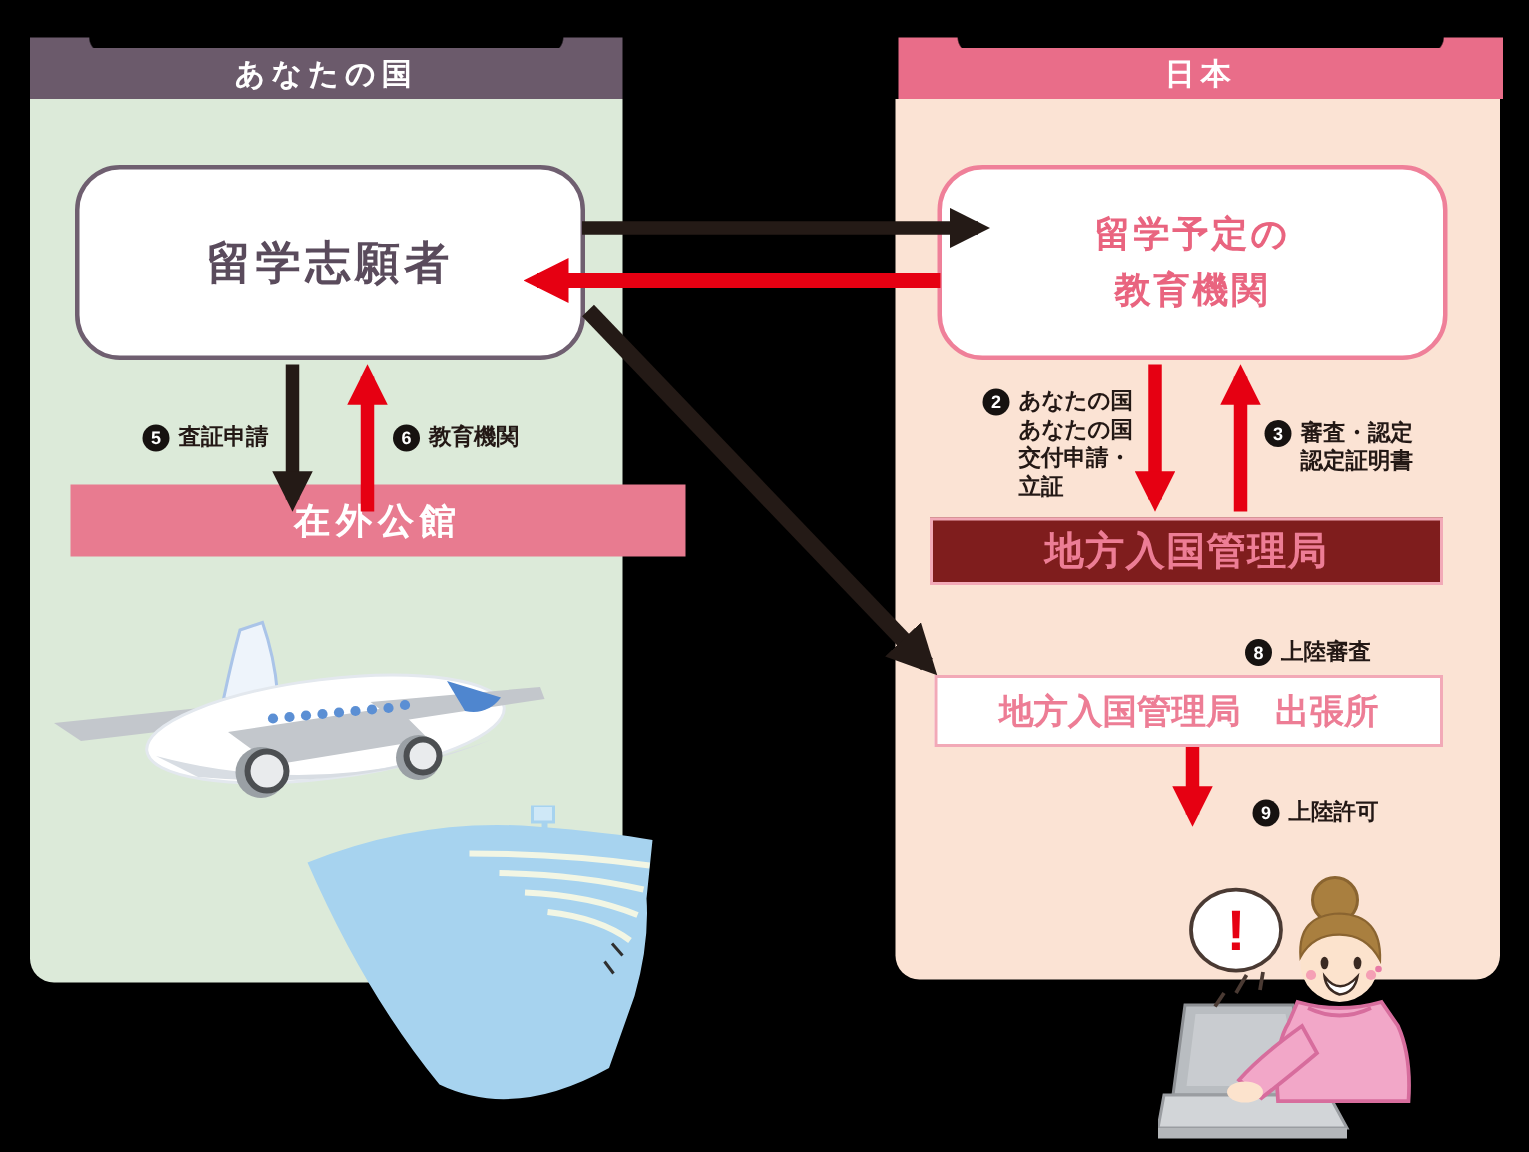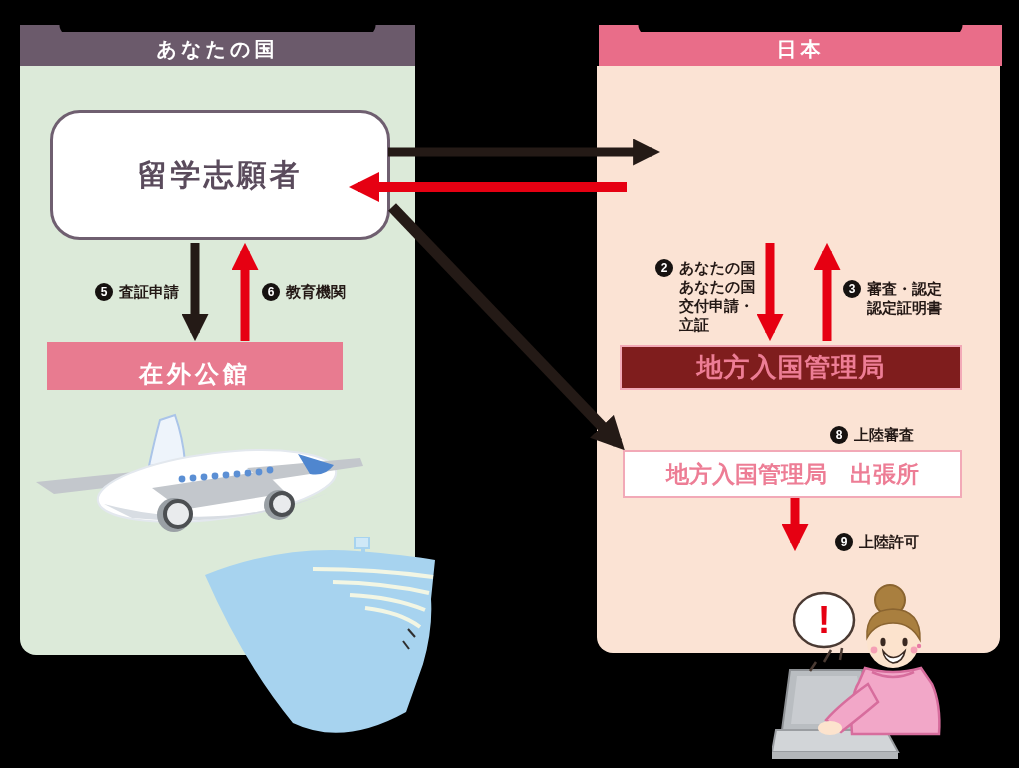--- a/index.html
+++ b/index.html
@@ -20,21 +20,21 @@
   .hdr.left  .hdr-tab.tr{right:0;background:radial-gradient(circle 11px at 0px 0px, rgba(0,0,0,0) 10px, #6b5a6b 11px);}
   .hdr.right .hdr-tab.tl{left:0;background:radial-gradient(circle 11px at 50px 0px, rgba(0,0,0,0) 10px, #e96d89 11px);}
   .hdr.right .hdr-tab.tr{right:0;background:radial-gradient(circle 11px at 0px 0px, rgba(0,0,0,0) 10px, #e96d89 11px);}
   
   .node{position:absolute;display:flex;align-items:center;justify-content:center;
         font-weight:bold;text-align:center;box-sizing:border-box;z-index:2;}
   .applicant{left:50px;top:110px;width:340px;height:130px;background:#fff;
              border:3px solid #6f5f70;border-radius:30px;color:#5a4b5c;font-size:30px;letter-spacing:3px;}
   .school{left:625px;top:110px;width:340px;height:130px;background:#fff;
           border:3px solid #ef8099;border-radius:30px;color:#e9647f;font-size:24px;line-height:1.55;letter-spacing:2px;}
-  .consulate{left:47px;top:342px;width:296px;height:48px;background:#e87b90;color:#fff;font-size:24px;letter-spacing:4px;align-items:flex-end;}
+  .consulate{left:47px;top:323px;width:410px;height:48px;background:#e87b90;color:#fff;font-size:24px;letter-spacing:4px;}
   .bureau{left:620px;top:345px;width:342px;height:45px;background:#7f1d1d;
           border:2px solid #f2a9b7;color:#ed7d95;font-size:26px;letter-spacing:1px;}
   .airport{left:623px;top:450px;width:339px;height:48px;background:#fff;
            border:2px solid #f2a9b7;color:#ed7d95;font-size:23px;}
   .start{left:623px;top:555px;width:339px;height:52px;background:#e87b90;color:#fff;font-size:24px;letter-spacing:1px;}
   
   .step{position:absolute;display:flex;gap:6px;color:#231815;font-weight:bold;
         font-size:15px;line-height:19px;z-index:4;align-items:flex-start;}
   .badge{width:18px;height:18px;border-radius:50%;background:#161210;color:#fff;font-size:12px;
          display:inline-flex;align-items:center;justify-content:center;flex:none;margin-top:1px;font-weight:bold;}
@@ -77,20 +77,26 @@
 
   <div class="step step-5">
     <span class="badge">5</span>
     <span>査証申請</span>
   </div>
   <div class="step step-6">
     <span class="badge">6</span>
     <span>教育機関</span>
   </div>
 
+  <div class="node school">
+    <span>
+      <span style="display:block;">留学予定の</span>
+      <span style="display:block;">教育機関</span>
+    </span>
+  </div>
   <div class="node bureau">
     <span>地方入国管理局</span>
   </div>
   <div class="node airport">
     <span>地方入国管理局　出張所</span>
   </div>
 
   <div class="step step-2">
     <span class="badge">2</span>
     <span class="lines">

